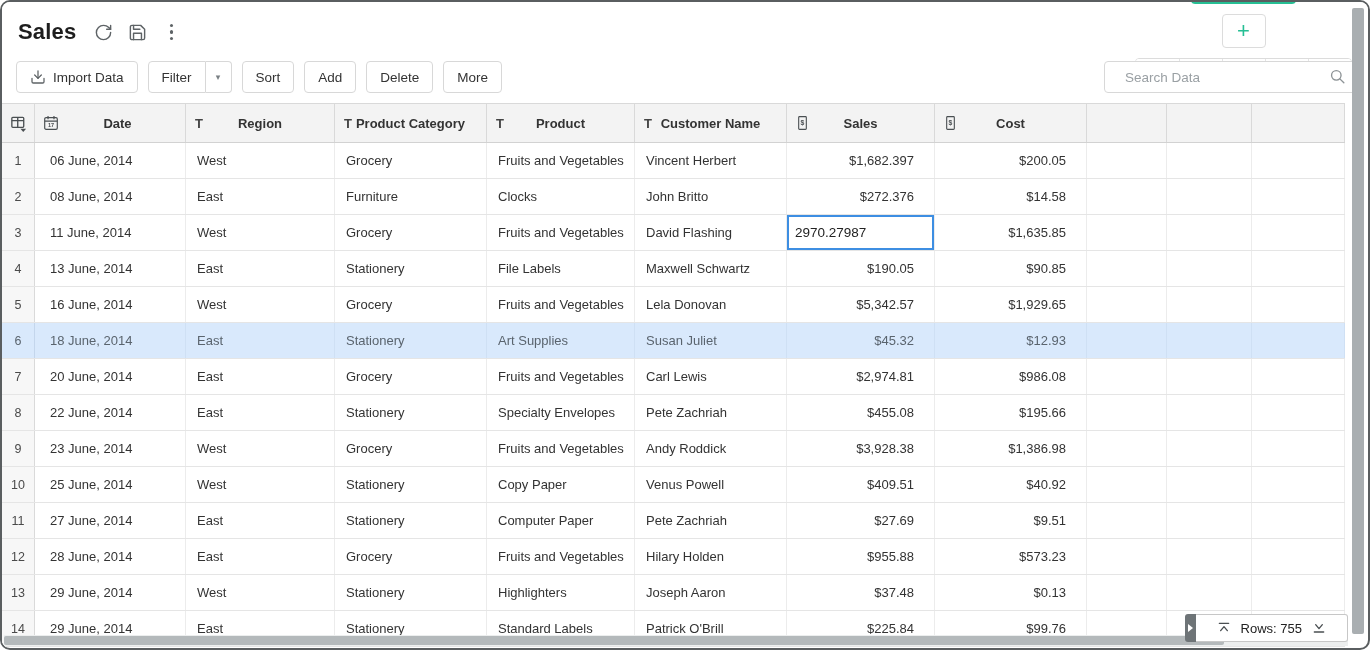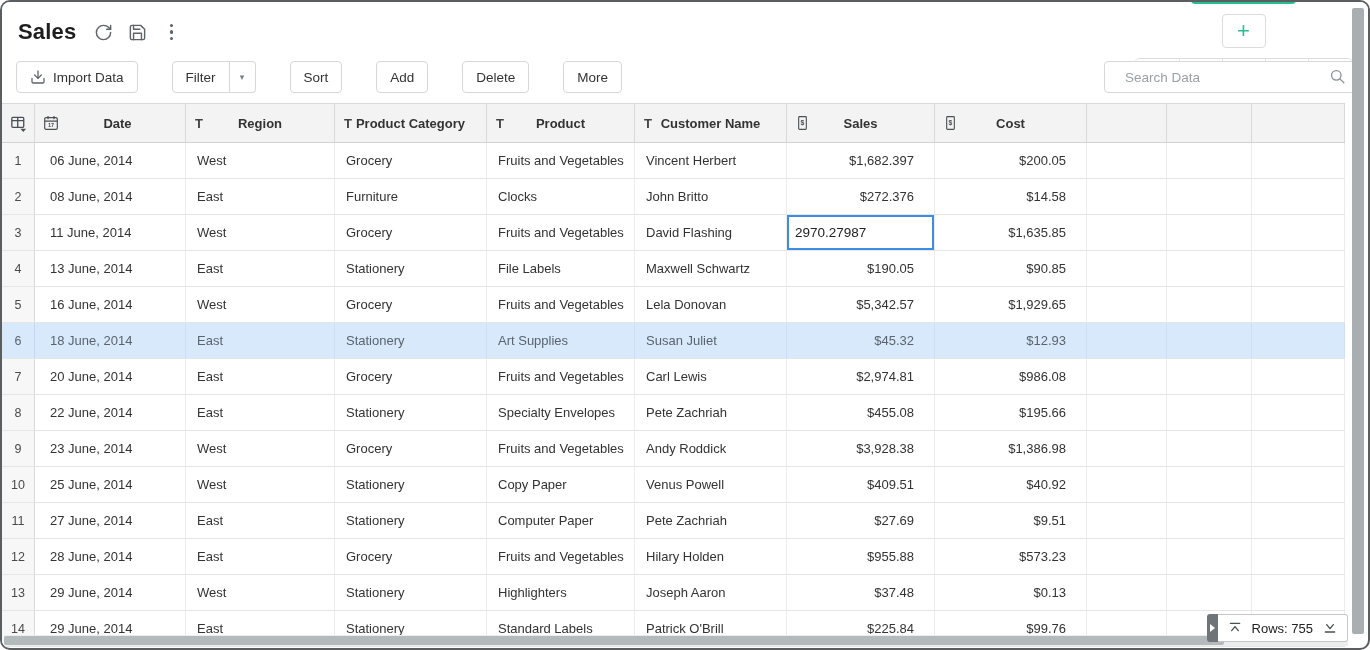--- a/index.html
+++ b/index.html
@@ -18,21 +18,21 @@
   .topbar-right { margin-left:auto; display:flex; align-items:center; gap:10px;flex-direction:column; }
   .edit-design { background:#26bf94; color:#fff; border:none; border-radius:4px; font-size:14px; font-weight:600;
      padding:8px 14px; font-family:inherit; cursor:pointer; }
   .plus-btn { width:44px; height:34px; background:#fff; border:1px solid #dcdcdc; border-radius:4px;
      color:#26bf94; font-size:22px; line-height:1; display:flex; align-items:center; justify-content:center; cursor:pointer; }
   .icon-group { display:flex; border:1px solid #dcdcdc; border-radius:4px; overflow:hidden; height:34px; }
   .icon-group .igbtn { width:43px; display:flex; align-items:center; justify-content:center; background:#fff; border:none; border-left:1px solid #e4e4e4; cursor:pointer; }
   .icon-group .igbtn:first-child { border-left:none; }
 
   
-  .toolbar { position:absolute; left:14px; right:12px; top:58px; height:34px; display:flex; align-items:center;gap:24px; }
+  .toolbar { position:absolute; left:14px; right:12px; top:58px; height:34px; display:flex; align-items:center; }
   .btn { height:32px; background:#fff; border:1px solid #d8d8d8; border-radius:4px; font-size:13.5px; color:#333;
      display:flex; align-items:center; padding:0 13px; margin-right:10px; font-family:inherit; cursor:pointer; }
   .btn .bicon { margin-right:7px; display:flex; }
   .split { display:flex; margin-right:10px; }
   .split .btn { margin:0; border-radius:4px 0 0 4px; }
   .split .caret-seg { width:26px; height:32px; border:1px solid #d8d8d8; border-left:none; border-radius:0 4px 4px 0;
      background:#fff; display:flex; align-items:center; justify-content:center; color:#7a8084; font-size:9px; cursor:pointer; }
   .search-wrap { margin-left:auto; position:relative; width:252px; }
   .search-wrap input { width:100%; height:32px; border:1px solid #d8d8d8; border-radius:4px; padding:0 34px 0 20px;
      font-size:13.5px; color:#333; font-family:inherit; outline:none; }
@@ -66,21 +66,21 @@
      padding-left:6px; font-size:13.5px; color:#222; }
 
   
   .vscroll { position:absolute; top:6px; bottom:14px; right:4px; width:12px; background:#a9aeb1; border-radius:2px; }
   .hscroll-track { position:absolute; left:2px; right:20px; bottom:2px; height:11px; background:#eceeee; }
   .hscroll-thumb { position:absolute; left:0; top:1px; width:1220px; height:9px; background:#b4b9bb; border-radius:2px; }
   .rows-pill { position:absolute; right:20px; bottom:6px; height:28px; display:flex; align-items:stretch; z-index:5; }
   .pill-tab { width:11px; background:#6e7477; border-radius:3px 0 0 3px; display:flex; align-items:center; justify-content:center; cursor:pointer; }
   .pill-tab i { width:0; height:0; border-top:4px solid transparent; border-bottom:4px solid transparent; border-left:5px solid #fff; display:block; }
   .pill-body { display:flex; align-items:center; gap:9px; background:#fff; border:1px solid #c7c7c7; border-left:none;
-     border-radius:0 3px 3px 0; padding:0 9px; font-size:13px; color:#222; }
+     border-radius:0 3px 3px 0; padding:0 20px; font-size:13px; color:#222; }
   .pill-ic { display:flex; cursor:pointer; }
   svg { display:block; }
 </style>
 </head>
 <body>
 
 <div class="window">
 
   <div class="topbar">
     <div class="title">Sales</div>

